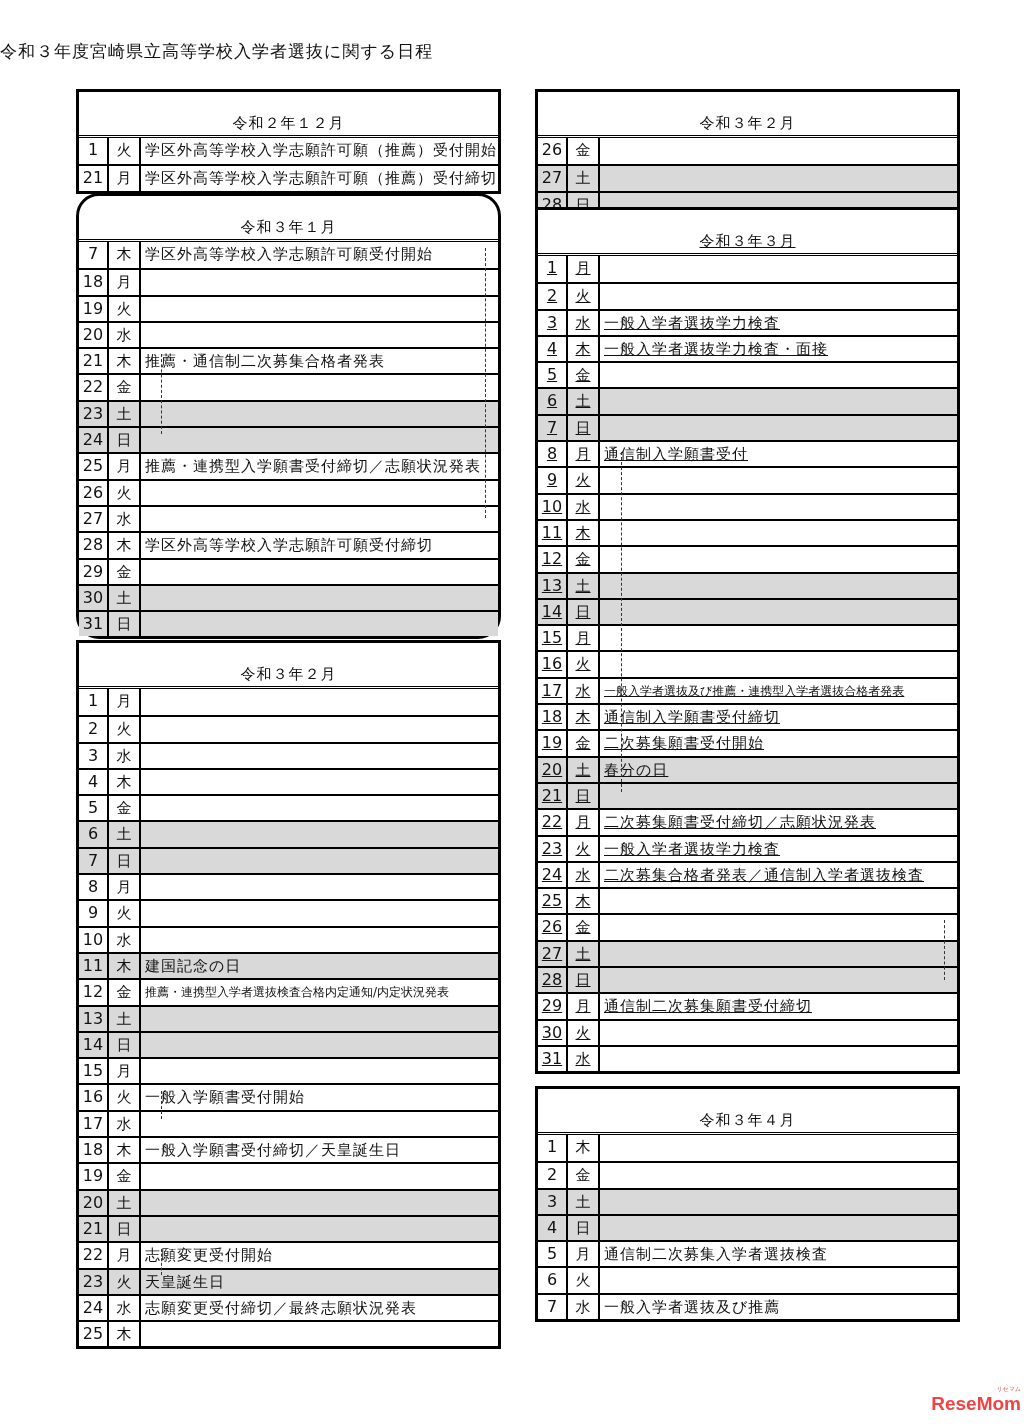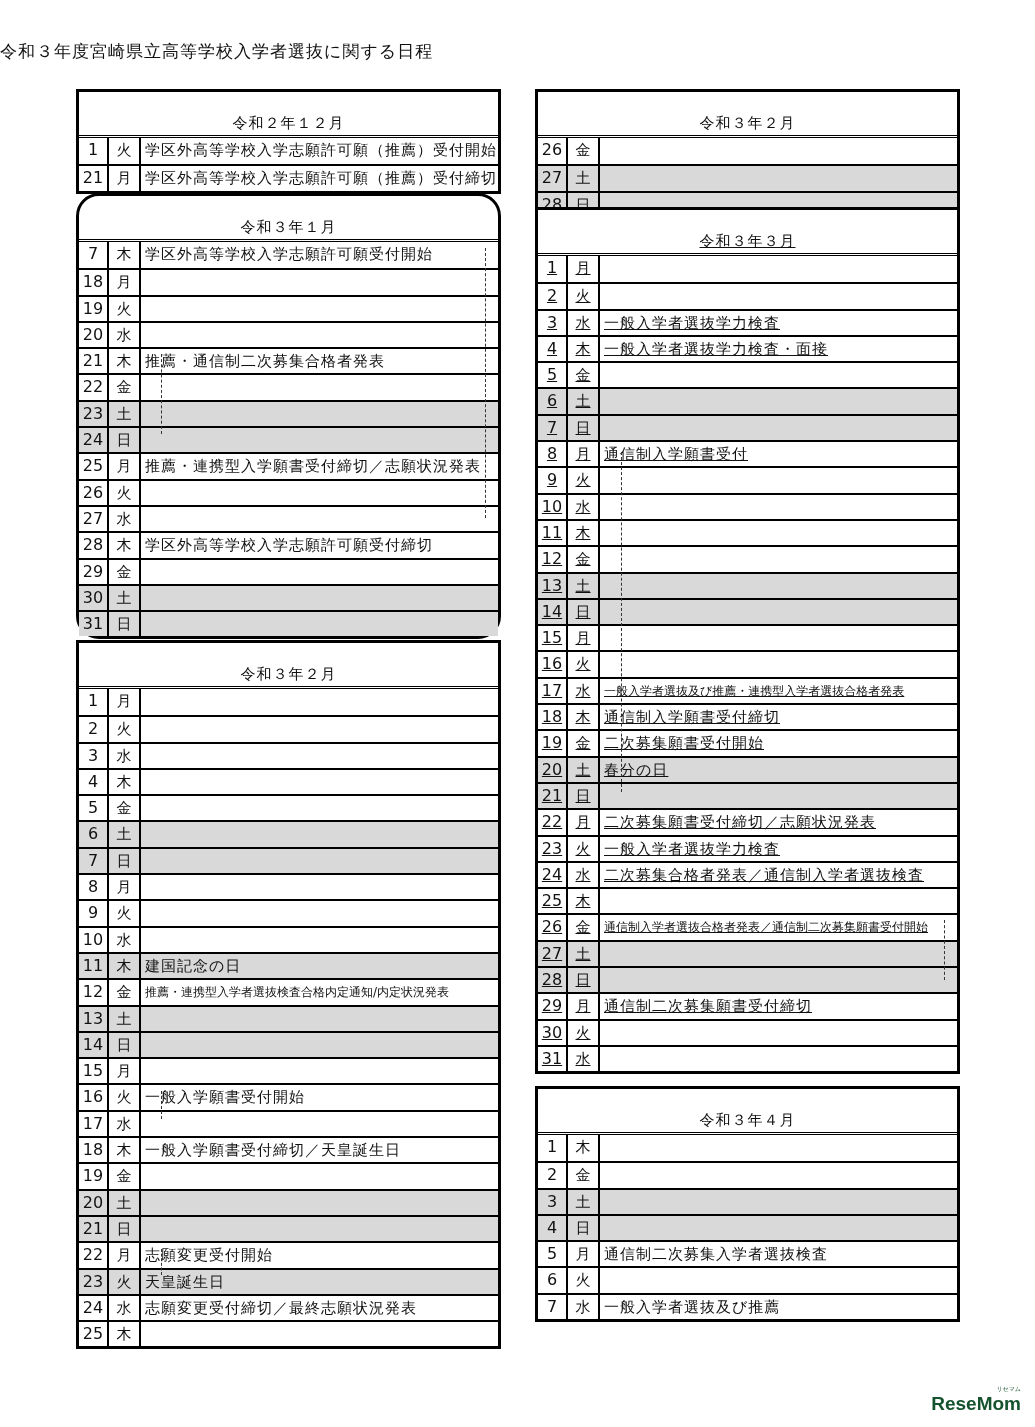--- a/index.html
+++ b/index.html
@@ -12,21 +12,21 @@
               border-bottom: 3px double #000; letter-spacing: 1px; margin-top: 19px; }
   .row { display: flex; height: 26.3px; box-sizing: border-box; border-top: 2px solid #000; position: relative; }
   .row:first-of-type { border-top: none; }
   .row.holiday { background: #d9d9d9; }
   .row.holiday .day, .row.holiday .wd { background: #d9d9d9; }
   .day { width: 30px; text-align: center; font-size: 16px; line-height: 24px; border-right: 2px solid #000; box-sizing: border-box; }
   .wd { width: 32px; text-align: center; font-size: 15px; line-height: 24px; border-right: 2px solid #000; box-sizing: border-box; }
   .ev { flex: 1; font-size: 15px; line-height: 24px; padding-left: 4px; white-space: nowrap; overflow: hidden; letter-spacing: 1px; }
   .ev.small { font-size: 12px; letter-spacing: 0; }
   .dash { position: absolute; width: 0; border-left: 1px dashed #333; }
-  .logo { position: absolute; right: 14px; bottom: 12px; font-size: 19px; font-weight: bold; color: #14532d;
+  .logo { position: absolute; right: 14px; bottom: 12px; font-size: 19px; font-weight: bold; color: #ef4444;
           font-family: "Liberation Sans", sans-serif; }
   .logo small { position: absolute; top: -8px; right: 0; font-size: 6px; font-weight: normal; }
 </style>
 </head>
 <body>
 
 <div class="title">令和３年度宮崎県立高等学校入学者選抜に関する日程</div>
 
 <div class="cal" style="left:76px; top:89px; width:425px;">
   <div class="hdr">令和２年１２月</div>
@@ -395,21 +395,20 @@
       <div class="ev">二次募集合格者発表／通信制入学者選抜検査</div>
     </div>
     <div class="row">
       <div class="day">25</div>
       <div class="wd">木</div>
       <div class="ev"></div>
     </div>
     <div class="row">
       <div class="day">26</div>
       <div class="wd">金</div>
-      <div class="ev small">通信制入学者選抜合格者発表／通信制二次募集願書受付開始</div>
     </div>
     <div class="row holiday">
       <div class="day">27</div>
       <div class="wd">土</div>
       <div class="ev"></div>
     </div>
     <div class="row holiday">
       <div class="day">28</div>
       <div class="wd">日</div>
       <div class="ev"></div>

